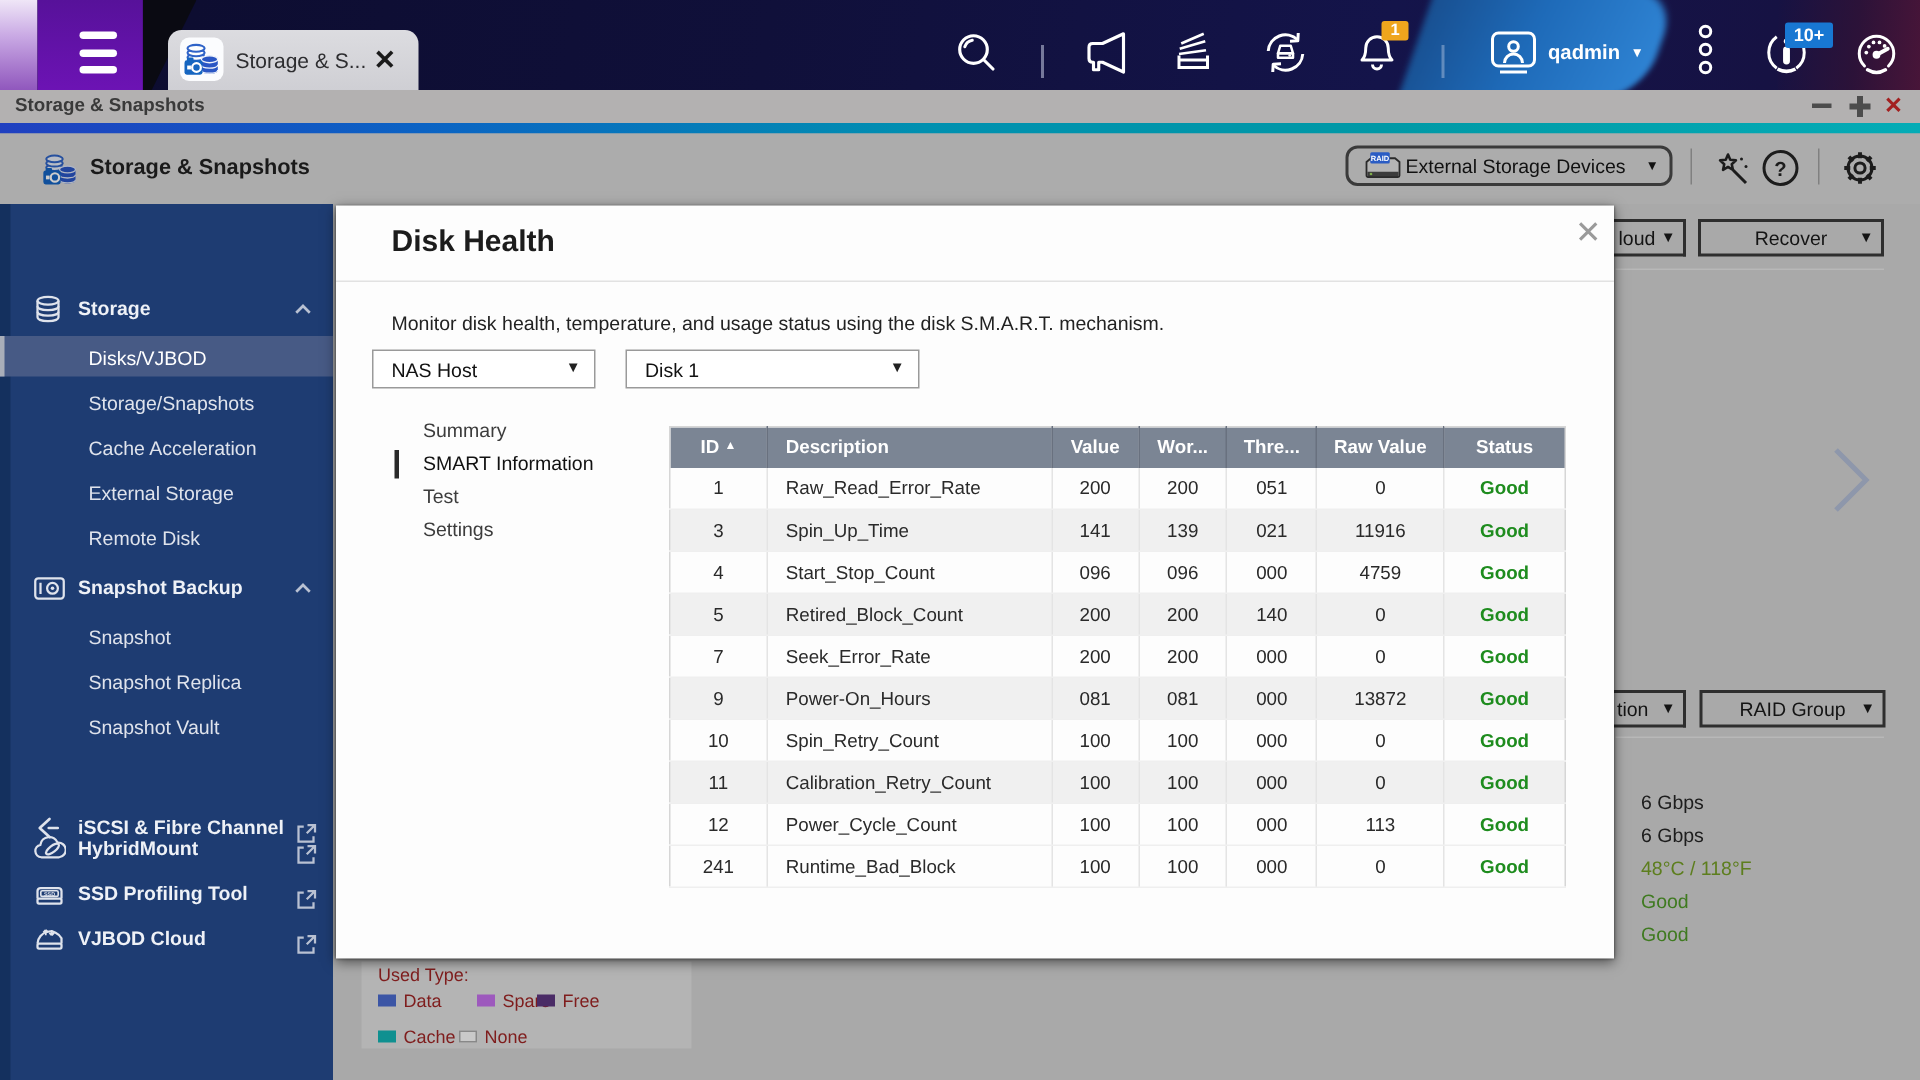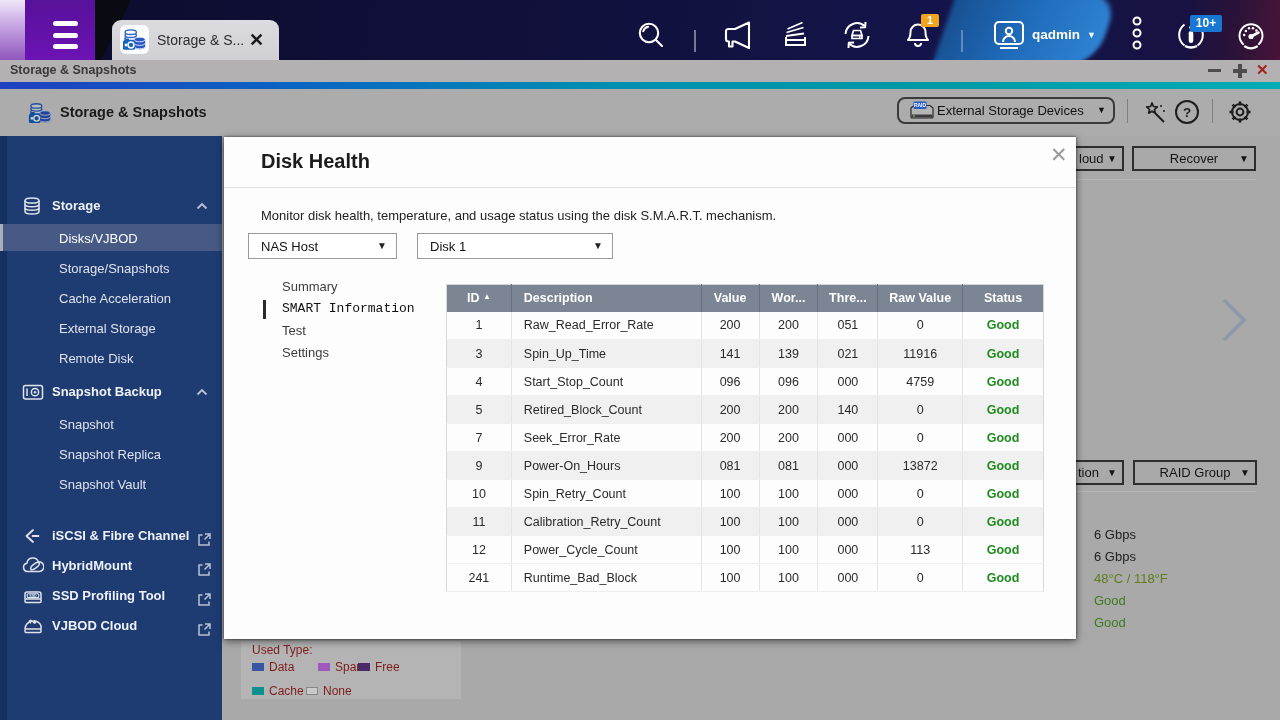--- a/index.html
+++ b/index.html
@@ -317,21 +317,21 @@
     </div>
     <div class="sb-item" style="top:275px">
         <span class="lbl2">Snapshot</span>
       </div>
     <div class="sb-item" style="top:305px">
         <span class="lbl2">Snapshot Replica</span>
       </div>
     <div class="sb-item" style="top:335px">
         <span class="lbl2">Snapshot Vault</span>
       </div>
-    <div class="sb-item sec" style="top:386px">
+    <div class="sb-item sec" style="top:402px">
       <svg class="sbic" width="20" height="20" viewBox="0 0 20 20">
           <path d="M11 4 L4.5 10 L11 16" fill="none" stroke="#dfe3ec" stroke-width="1.8" stroke-linejoin="round" stroke-linecap="round"></path>
           <path d="M10.5 10 h6" stroke="#dfe3ec" stroke-width="1.8" stroke-linecap="round"></path>
         </svg>
       <span class="lbl">iSCSI &amp; Fibre Channel</span>
       <span class="ext"><svg width="15" height="15" viewBox="0 0 15 15">
             <path d="M5.5 3 H2 v10 h10 V9.5" fill="none" stroke="#b9c1d2" stroke-width="1.5"></path>
             <path d="M8 2 h5 v5 M13 2 L7.5 7.5" fill="none" stroke="#b9c1d2" stroke-width="1.5"></path>
           </svg></span>
     </div>
@@ -403,21 +403,21 @@
     <div id="m-desc">Monitor disk health, temperature, and usage status using the disk S.M.A.R.T. mechanism.</div>
     <div class="m-dd" style="left:24px; width:149px;">
         <span class="t">NAS Host</span>
         <span class="c">▼</span>
       </div>
     <div class="m-dd" style="left:193px; width:196px;">
         <span class="t">Disk 1</span>
         <span class="c">▼</span>
       </div>
     <div class="m-nav" style="top:142px;">Summary</div>
-    <div class="m-nav" style="top:164px; color:#111;font-family:Liberation Mono, monospace;">SMART Information</div>
+    <div class="m-nav" style="top:164px; color:#111;">SMART Information</div>
     <div id="m-navbar"></div>
     <div class="m-nav" style="top:186px;">Test</div>
     <div class="m-nav" style="top:208px;">Settings</div>
     <table id="tbl">
       <colgroup>
           <col style="width:65px">
           <col style="width:190px">
           <col style="width:58px">
           <col style="width:59px">
           <col style="width:60px">

